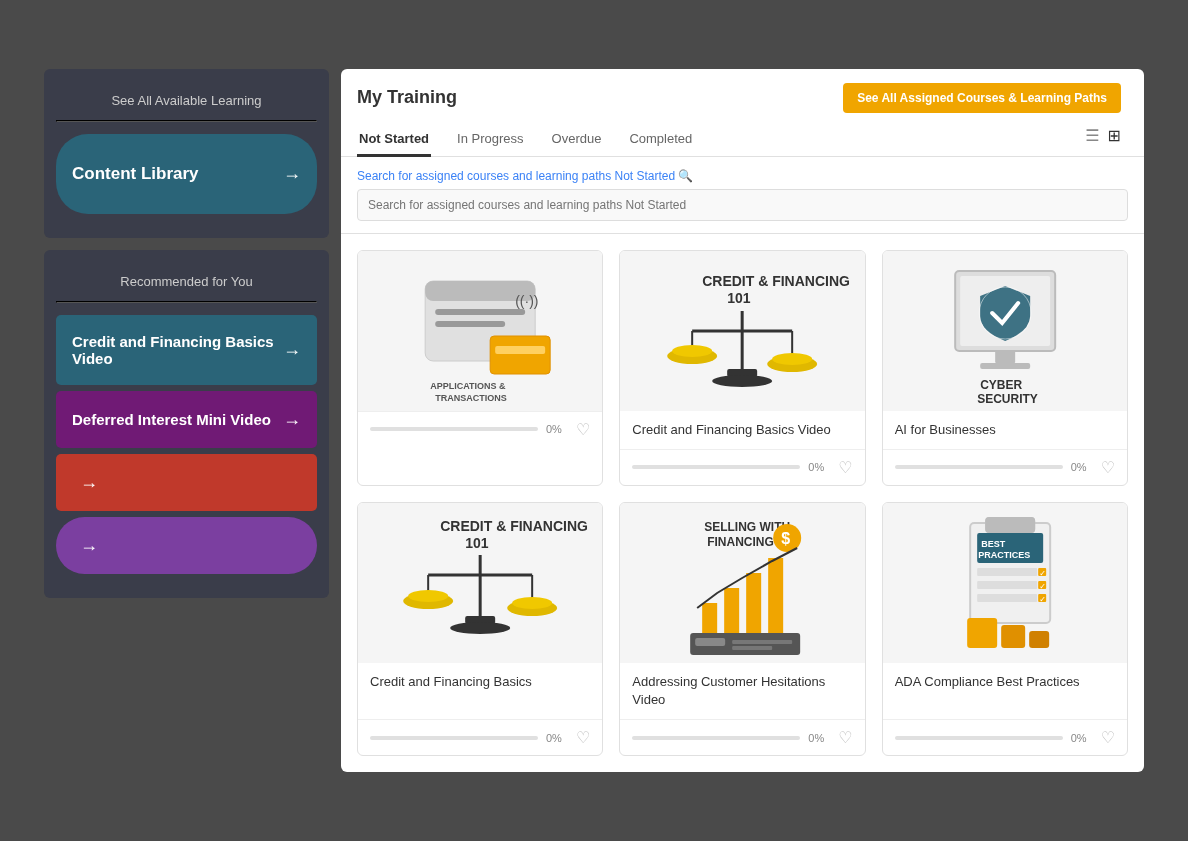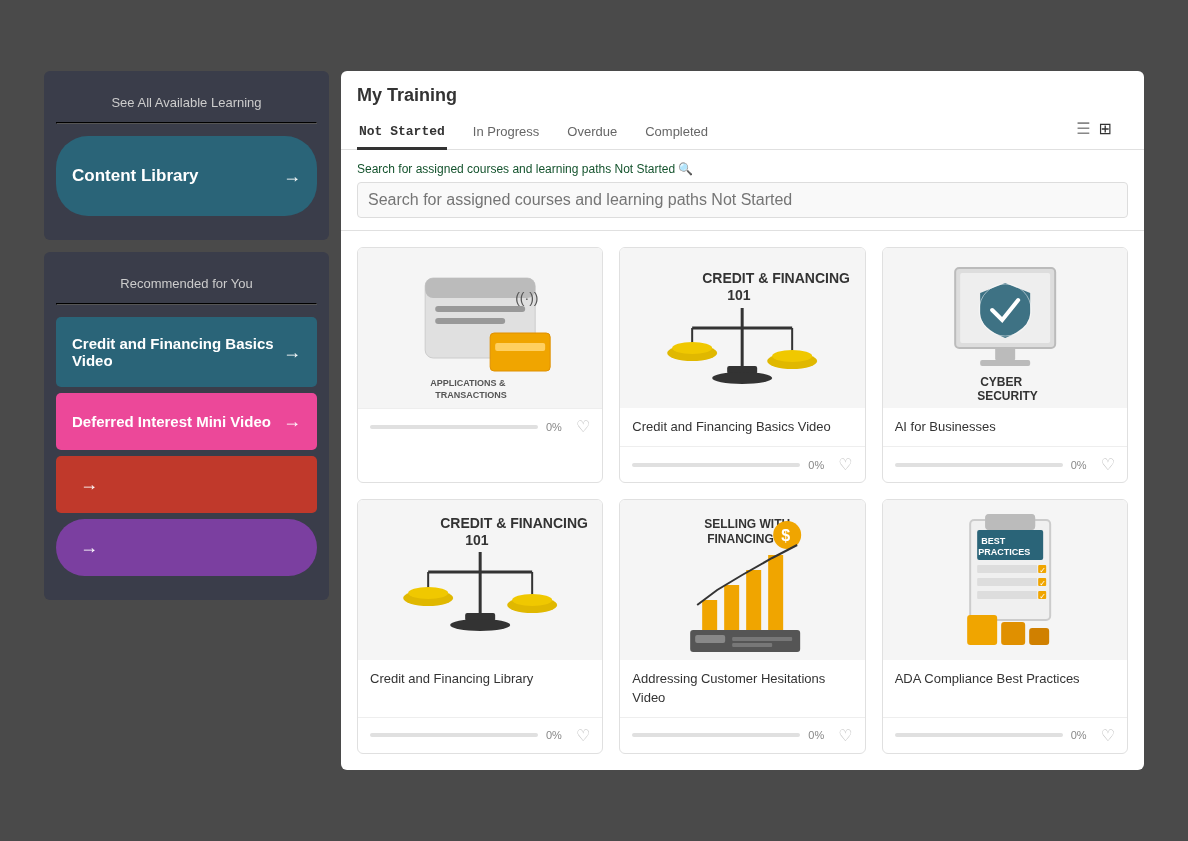--- a/index.html
+++ b/index.html
@@ -60,42 +60,42 @@
     }
     .sidebar-btn:last-child { margin-bottom: 0; border-radius: 32px; }
 
     .sidebar-btn .arrow {
       font-size: 18px;
       flex-shrink: 0;
       margin-left: 8px;
     }
 
     .btn-teal-dark { background: #2a6478; }
-    .btn-teal { background: #ec4899; }
+    .btn-teal { background: #701a75; }
     .btn-red { background: #c0392b; }
     .btn-purple { background: #7b3fa0; }
 
     .content-library-btn {
       background: #2a6478;
       min-height: 80px;
       font-size: 17px;
     }
 
     
     .right-panel {
       flex: 1;
       background: #fff;
       border-radius: 6px;
       overflow: hidden;
       display: flex;
       flex-direction: column;
     }
 
     .panel-header {
-      padding: 14px 32px 0 16px;
+      padding: 14px 23px 0 16px;
       border-bottom: 1px solid #e0e0e0;
     }
 
     .panel-header-top {
       display: flex;
       justify-content: space-between;
       align-items: center;
       margin-bottom: 10px;
     }
 
@@ -129,21 +129,20 @@
       color: #666;
       cursor: pointer;
       border-bottom: 3px solid transparent;
       margin-bottom: -1px;
     }
 
     .tab.active {
       color: #333;
       border-bottom: 3px solid #333;
       font-weight: bold;
-      font-family: Liberation Mono, monospace;
     }
 
     .tab-actions {
       margin-left: auto;
       display: flex;
       gap: 8px;
       align-items: center;
       padding-bottom: 8px;
     }
 
@@ -155,30 +154,30 @@
     .view-icon.active { color: #333; }
 
     
     .search-area {
       padding: 12px 16px;
       border-bottom: 1px solid #e0e0e0;
     }
 
     .search-label {
       font-size: 12px;
-      color: #14532d;
+      color: #3b82f6;
       margin-bottom: 6px;
     }
 
     .search-input {
       width: 100%;
       padding: 8px 10px;
       border: 1px solid #ddd;
       border-radius: 4px;
-      font-size: 16px;
+      font-size: 12px;
       color: #999;
       background: #f9f9f9;
     }
 
     
     .courses-area {
       flex: 1;
       overflow-y: auto;
       padding: 16px;
     }
@@ -304,20 +303,21 @@
         <span class="arrow">→</span>
       </button>
     </div>
   </div>
 
   <div class="right-panel">
 
     <div class="panel-header">
       <div class="panel-header-top">
         <span class="panel-title">My Training</span>
+        <button class="see-all-btn">See All Assigned Courses &amp; Learning Paths</button>
       </div>
 
       <div class="tabs">
         <div class="tab active">Not Started</div>
         <div class="tab">In Progress</div>
         <div class="tab">Overdue</div>
         <div class="tab">Completed</div>
         <div class="tab-actions">
           <span class="view-icon">☰</span>
           <span class="view-icon active">⊞</span>
@@ -438,21 +438,21 @@
               <ellipse cx="58" cy="98" rx="25" ry="8" fill="#e0b800"></ellipse>
               <ellipse cx="58" cy="93" rx="20" ry="6" fill="#f0c800"></ellipse>
               <line x1="162" y1="72" x2="162" y2="100" stroke="#333" stroke-width="2"></line>
               <ellipse cx="162" cy="105" rx="25" ry="8" fill="#e0b800"></ellipse>
               <ellipse cx="162" cy="100" rx="20" ry="6" fill="#f0c800"></ellipse>
               <rect x="95" y="113" width="30" height="8" rx="2" fill="#333"></rect>
               <ellipse cx="110" cy="125" rx="30" ry="6" fill="#333"></ellipse>
             </svg>
           </div>
           <div class="course-body">
-            <div class="course-name">Credit and Financing Library</div>
+            <div class="course-name">Credit and Financing Basics</div>
           </div>
           <div class="course-footer">
             <div class="progress-bar-wrap">
               <div class="progress-bar-fill" style="width:0%"></div>
             </div>
             <span class="progress-pct">0%</span>
             <span class="heart-icon">♡</span>
           </div>
         </div>
 

